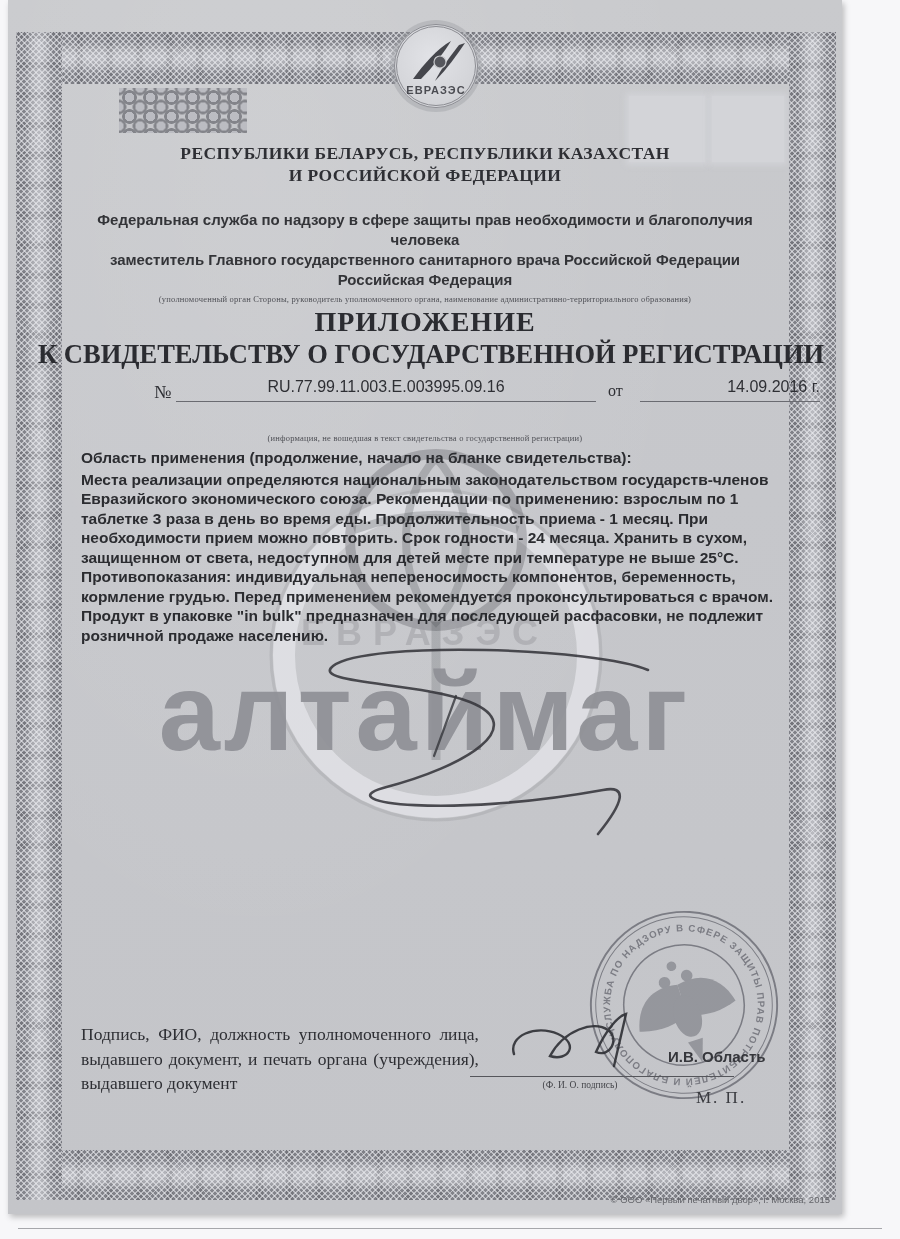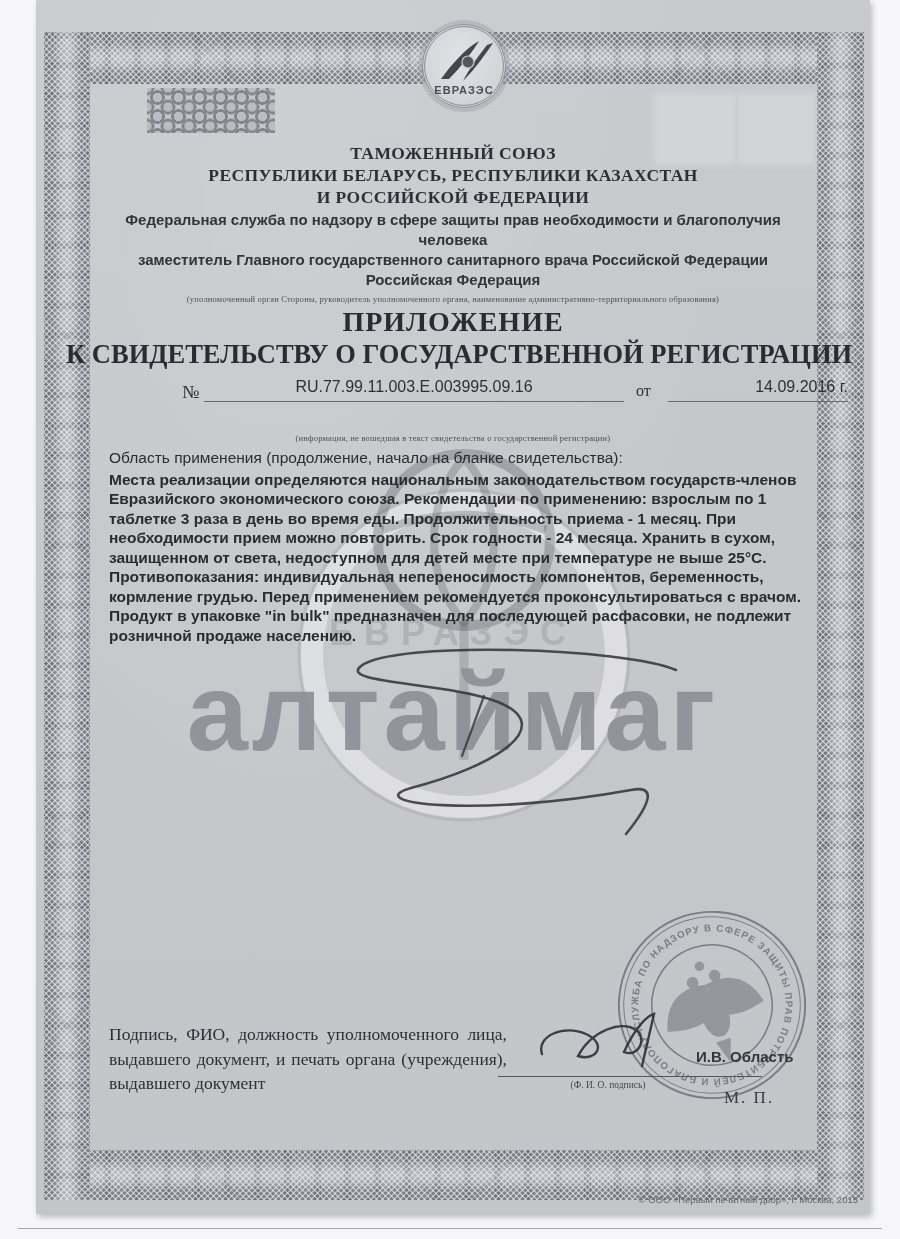--- a/index.html
+++ b/index.html
@@ -2,21 +2,21 @@
 <html><head>
 <meta charset="utf-8">
 <style>
   * { margin:0; padding:0; box-sizing:border-box; }
   html,body { width:900px; }
   body { font-family:"Liberation Sans", sans-serif; background:#fbfbfc; }
   #stage { position:relative; width:900px; height:1239px; background:#f7f7f9; overflow:hidden; }
 
   
   .paper {
-    position:absolute; left:36px; top:0; width:834px; height:1214px;
+    position:absolute; left:8px; top:0; width:834px; height:1214px;
     background:
       radial-gradient(ellipse at 30% 15%, rgba(255,255,255,.10), transparent 55%),
       linear-gradient(180deg,#c9cacd 0%, #c6c7cb 40%, #c4c5c9 100%);
     box-shadow: 2px 3px 6px rgba(0,0,0,.25);
     padding-left: 44px;
   }
   .paper-edge-line { position:absolute; left:18px; right:18px; top:1228px; height:1px; background:#a6a7ab; }
 
   
   .band { position:absolute; }
@@ -75,21 +75,21 @@
 
   
   .numrow { position:absolute; left:0; right:0; top:378px; height:28px; font-size:16px; color:#2e2f34; }
   .no-label { position:absolute; left:146px; top:4px; font-family:"Liberation Serif", serif; font-size:18px; }
   .no-line  { position:absolute; left:168px; width:420px; top:0; height:24px; border-bottom:1px solid #6a6b71; text-align:center; font-weight:400; }
   .ot-label { position:absolute; left:600px; top:4px; font-family:"Liberation Serif", serif; font-size:16px; }
   .dt-line  { position:absolute; left:632px; width:180px; top:0; height:24px; border-bottom:1px solid #6a6b71; text-align:right; font-weight:400; }
 
   
   .body-block { position:absolute; left:73px; width:712px; top:448px; font-size:15.5px; line-height:19.5px; color:#2b2c30; font-weight:600; }
-  .body-block .heading { font-weight:normal; margin-bottom:2px; }
+  .body-block .heading { font-weight:bold; margin-bottom:2px; }
 
   
   .wm-emblem { position:absolute; left:0; top:0; pointer-events:none; }
   .wm-brand { position:absolute; left:0; right:0; top:648px; text-align:center; font-size:110px; font-weight:bold; letter-spacing:4px; color:#8f9096; opacity:.92; }
   .wm-tagline { position:absolute; left:0; right:0; top:748px; text-align:center; font-size:35px; color:#9a9ba0; letter-spacing:3px; }
   .wm-eurasec { position:absolute; left:0; right:0; top:612px; text-align:center; font-size:36px; font-weight:bold; letter-spacing:11px; color:rgba(158,159,164,.55); }
   .sig-big { position:absolute; left:290px; top:638px; }
 
   
   .caption { position:absolute; left:73px; top:1022px; width:398px; font-family:"Liberation Serif", serif; font-size:17.5px; line-height:24.5px; color:#2e2f34; text-align:justify; }
@@ -119,21 +119,20 @@
     <div class="logo-badge">
       <svg width="64" height="56" viewBox="0 0 64 56">
         <path d="M6,44 C16,30 30,14 44,6 C38,16 26,32 14,44 Z" fill="#45464c"></path>
         <path d="M58,8 C50,20 40,34 28,46 C34,34 44,20 52,10 Z" fill="#45464c"></path>
         <circle cx="33" cy="27" r="6" fill="#56575d" stroke="#c9cacd" stroke-width="1.2"></circle>
       </svg>
       <div class="logo-label">ЕВРАЗЭС</div>
     </div>
 
     <div class="hdr hdr-serif">
-      <div>ТАМОЖЕННЫЙ СОЮЗ</div>
       <div>РЕСПУБЛИКИ БЕЛАРУСЬ, РЕСПУБЛИКИ КАЗАХСТАН</div>
       <div>И РОССИЙСКОЙ ФЕДЕРАЦИИ</div>
     </div>
     <div class="hdr hdr-sans">
       <div>Федеральная служба по надзору в сфере защиты прав необходимости и благополучия человека</div>
       <div>заместитель Главного государственного санитарного врача Российской Федерации</div>
       <div>Российская Федерация</div>
     </div>
     <div class="note note-1">(уполномоченный орган Стороны, руководитель уполномоченного органа, наименование административно-территориального образования)</div>
 

